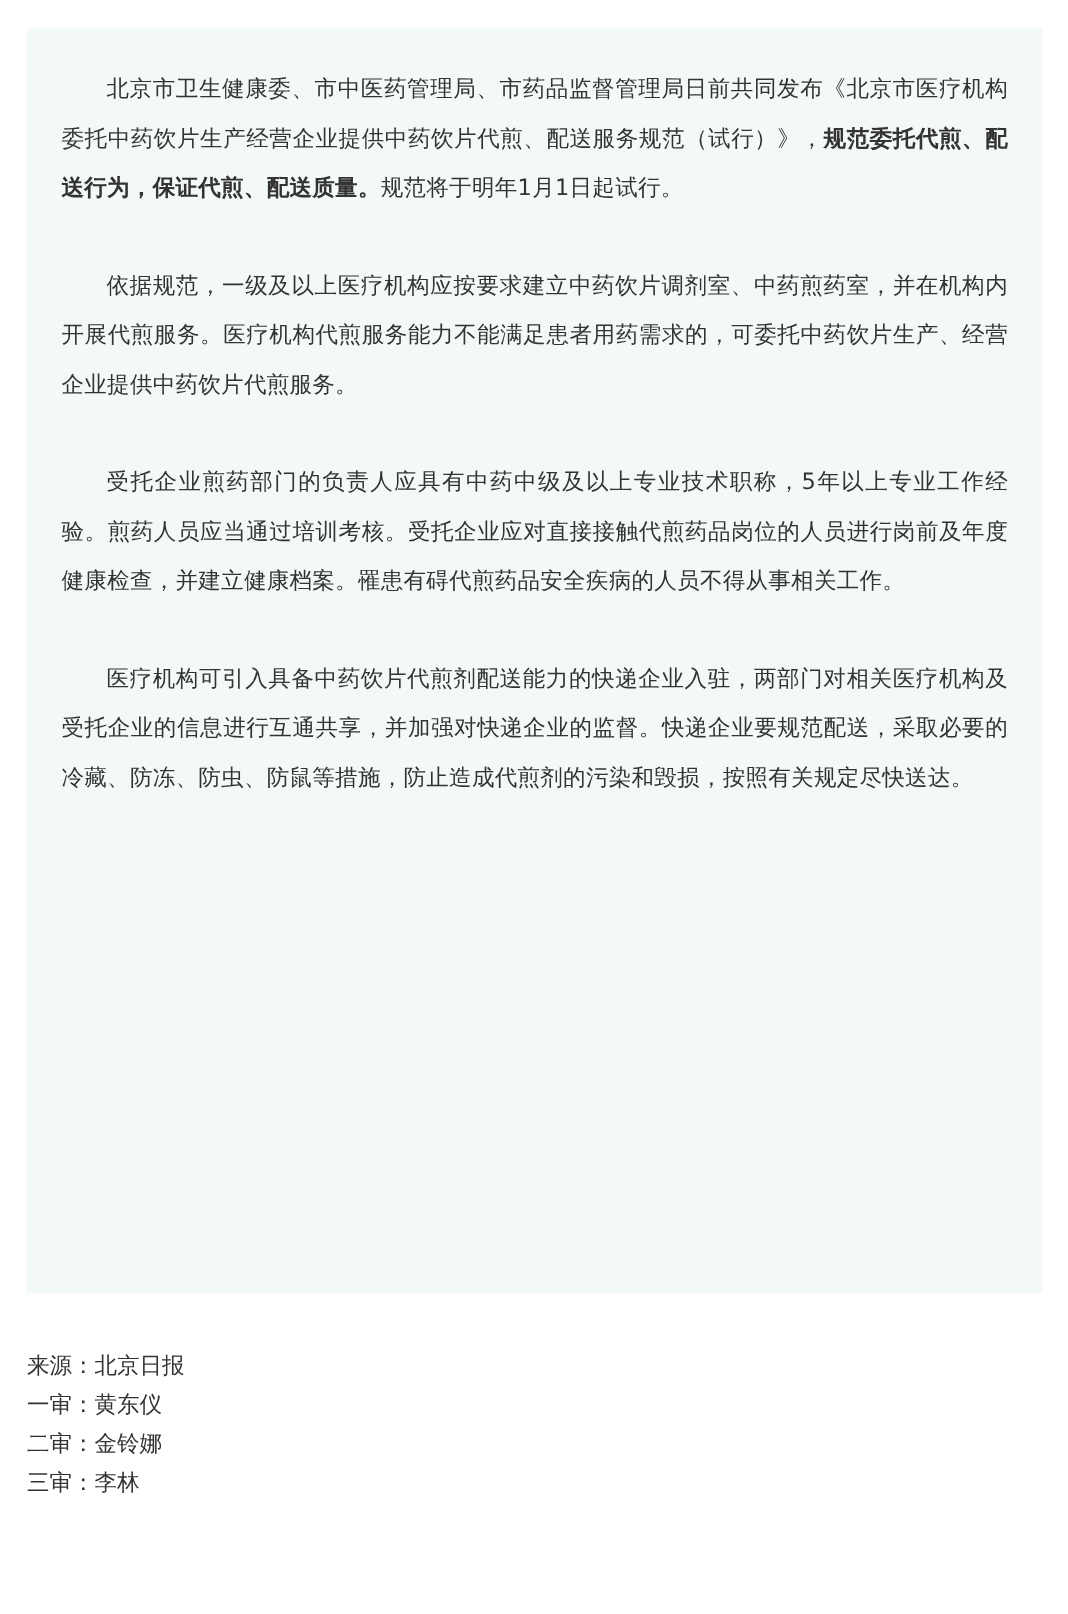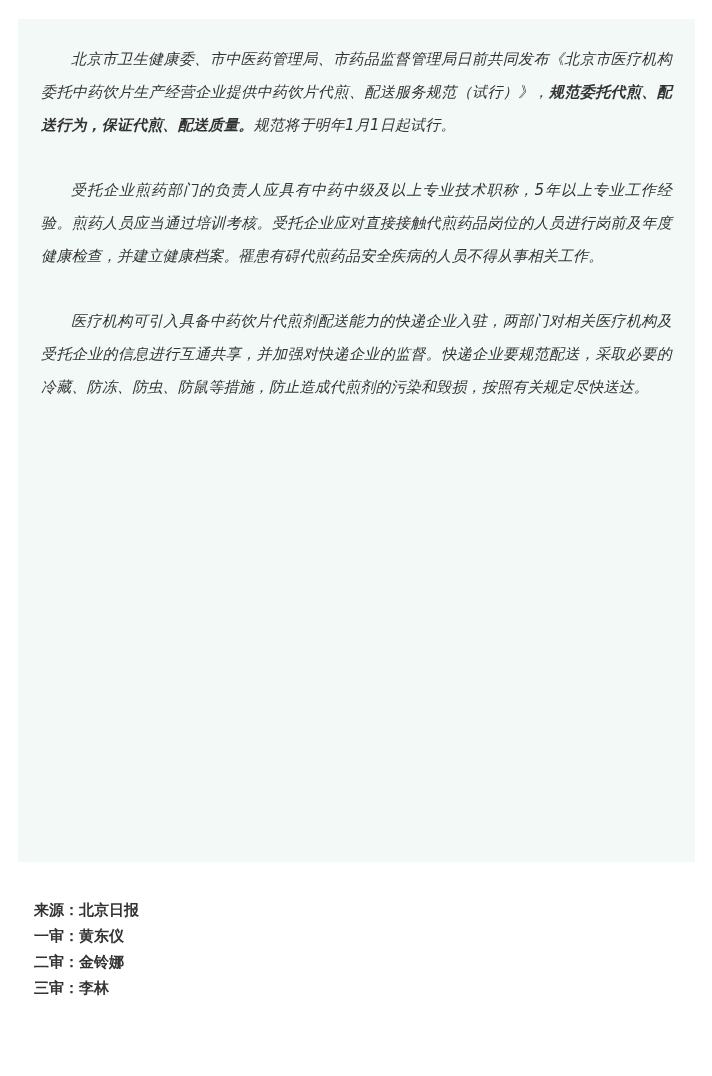--- a/index.html
+++ b/index.html
@@ -1,30 +1,31 @@
 <!DOCTYPE html>
 <html><head>
 <meta charset="utf-8">
 <style>
   html, body { margin: 0; padding: 0; background: #ffffff; }
   body { width: 712px; height: 1076px; position: relative; overflow: hidden;
          font-family: "DejaVu Sans", "Liberation Sans", sans-serif; color: #333333; }
   .box { position: absolute; left: 18px; top: 19px; width: 677px; height: 843px;
          background: #f2f9f7; box-sizing: border-box; padding: 24px 23px 0 23px; }
   .para { font-size: 15px; line-height: 33px; text-indent: 2em; margin: 0 0 32px 0;
-          text-align: justify; letter-spacing: 0.2px; font-style: italic; }
+          text-align: justify; letter-spacing: 0.2px; }
   .para b { font-weight: bold; }
-  .credits { position: absolute; left: 34px; top: 897px; font-size: 15px; line-height: 26px; color: #333; font-weight: bold; }
+  .credits { position: absolute; left: 18px; top: 897px; font-size: 15px; line-height: 26px; color: #333; }
   .credit-line { display: block; }
 </style>
 </head>
 <body>
 
 <div class="box">
   <p class="para"><span>北京市卫生健康委、市中医药管理局、市药品监督管理局日前共同发布《北京市医疗机构委托中药饮片生产经营企业提供中药饮片代煎、配送服务规范（试行）》，</span><b>规范委托代煎、配送行为，保证代煎、配送质量。</b><span>规范将于明年1月1日起试行。</span></p>
+  <p class="para">依据规范，一级及以上医疗机构应按要求建立中药饮片调剂室、中药煎药室，并在机构内开展代煎服务。医疗机构代煎服务能力不能满足患者用药需求的，可委托中药饮片生产、经营企业提供中药饮片代煎服务。</p>
   <p class="para">受托企业煎药部门的负责人应具有中药中级及以上专业技术职称，5年以上专业工作经验。煎药人员应当通过培训考核。受托企业应对直接接触代煎药品岗位的人员进行岗前及年度健康检查，并建立健康档案。罹患有碍代煎药品安全疾病的人员不得从事相关工作。</p>
   <p class="para">医疗机构可引入具备中药饮片代煎剂配送能力的快递企业入驻，两部门对相关医疗机构及受托企业的信息进行互通共享，并加强对快递企业的监督。快递企业要规范配送，采取必要的冷藏、防冻、防虫、防鼠等措施，防止造成代煎剂的污染和毁损，按照有关规定尽快送达。</p>
 </div>
 
 <div class="credits">
   <span class="credit-line">来源：北京日报</span>
   <span class="credit-line">一审：黄东仪</span>
   <span class="credit-line">二审：金铃娜</span>
   <span class="credit-line">三审：李林</span>
 </div>

